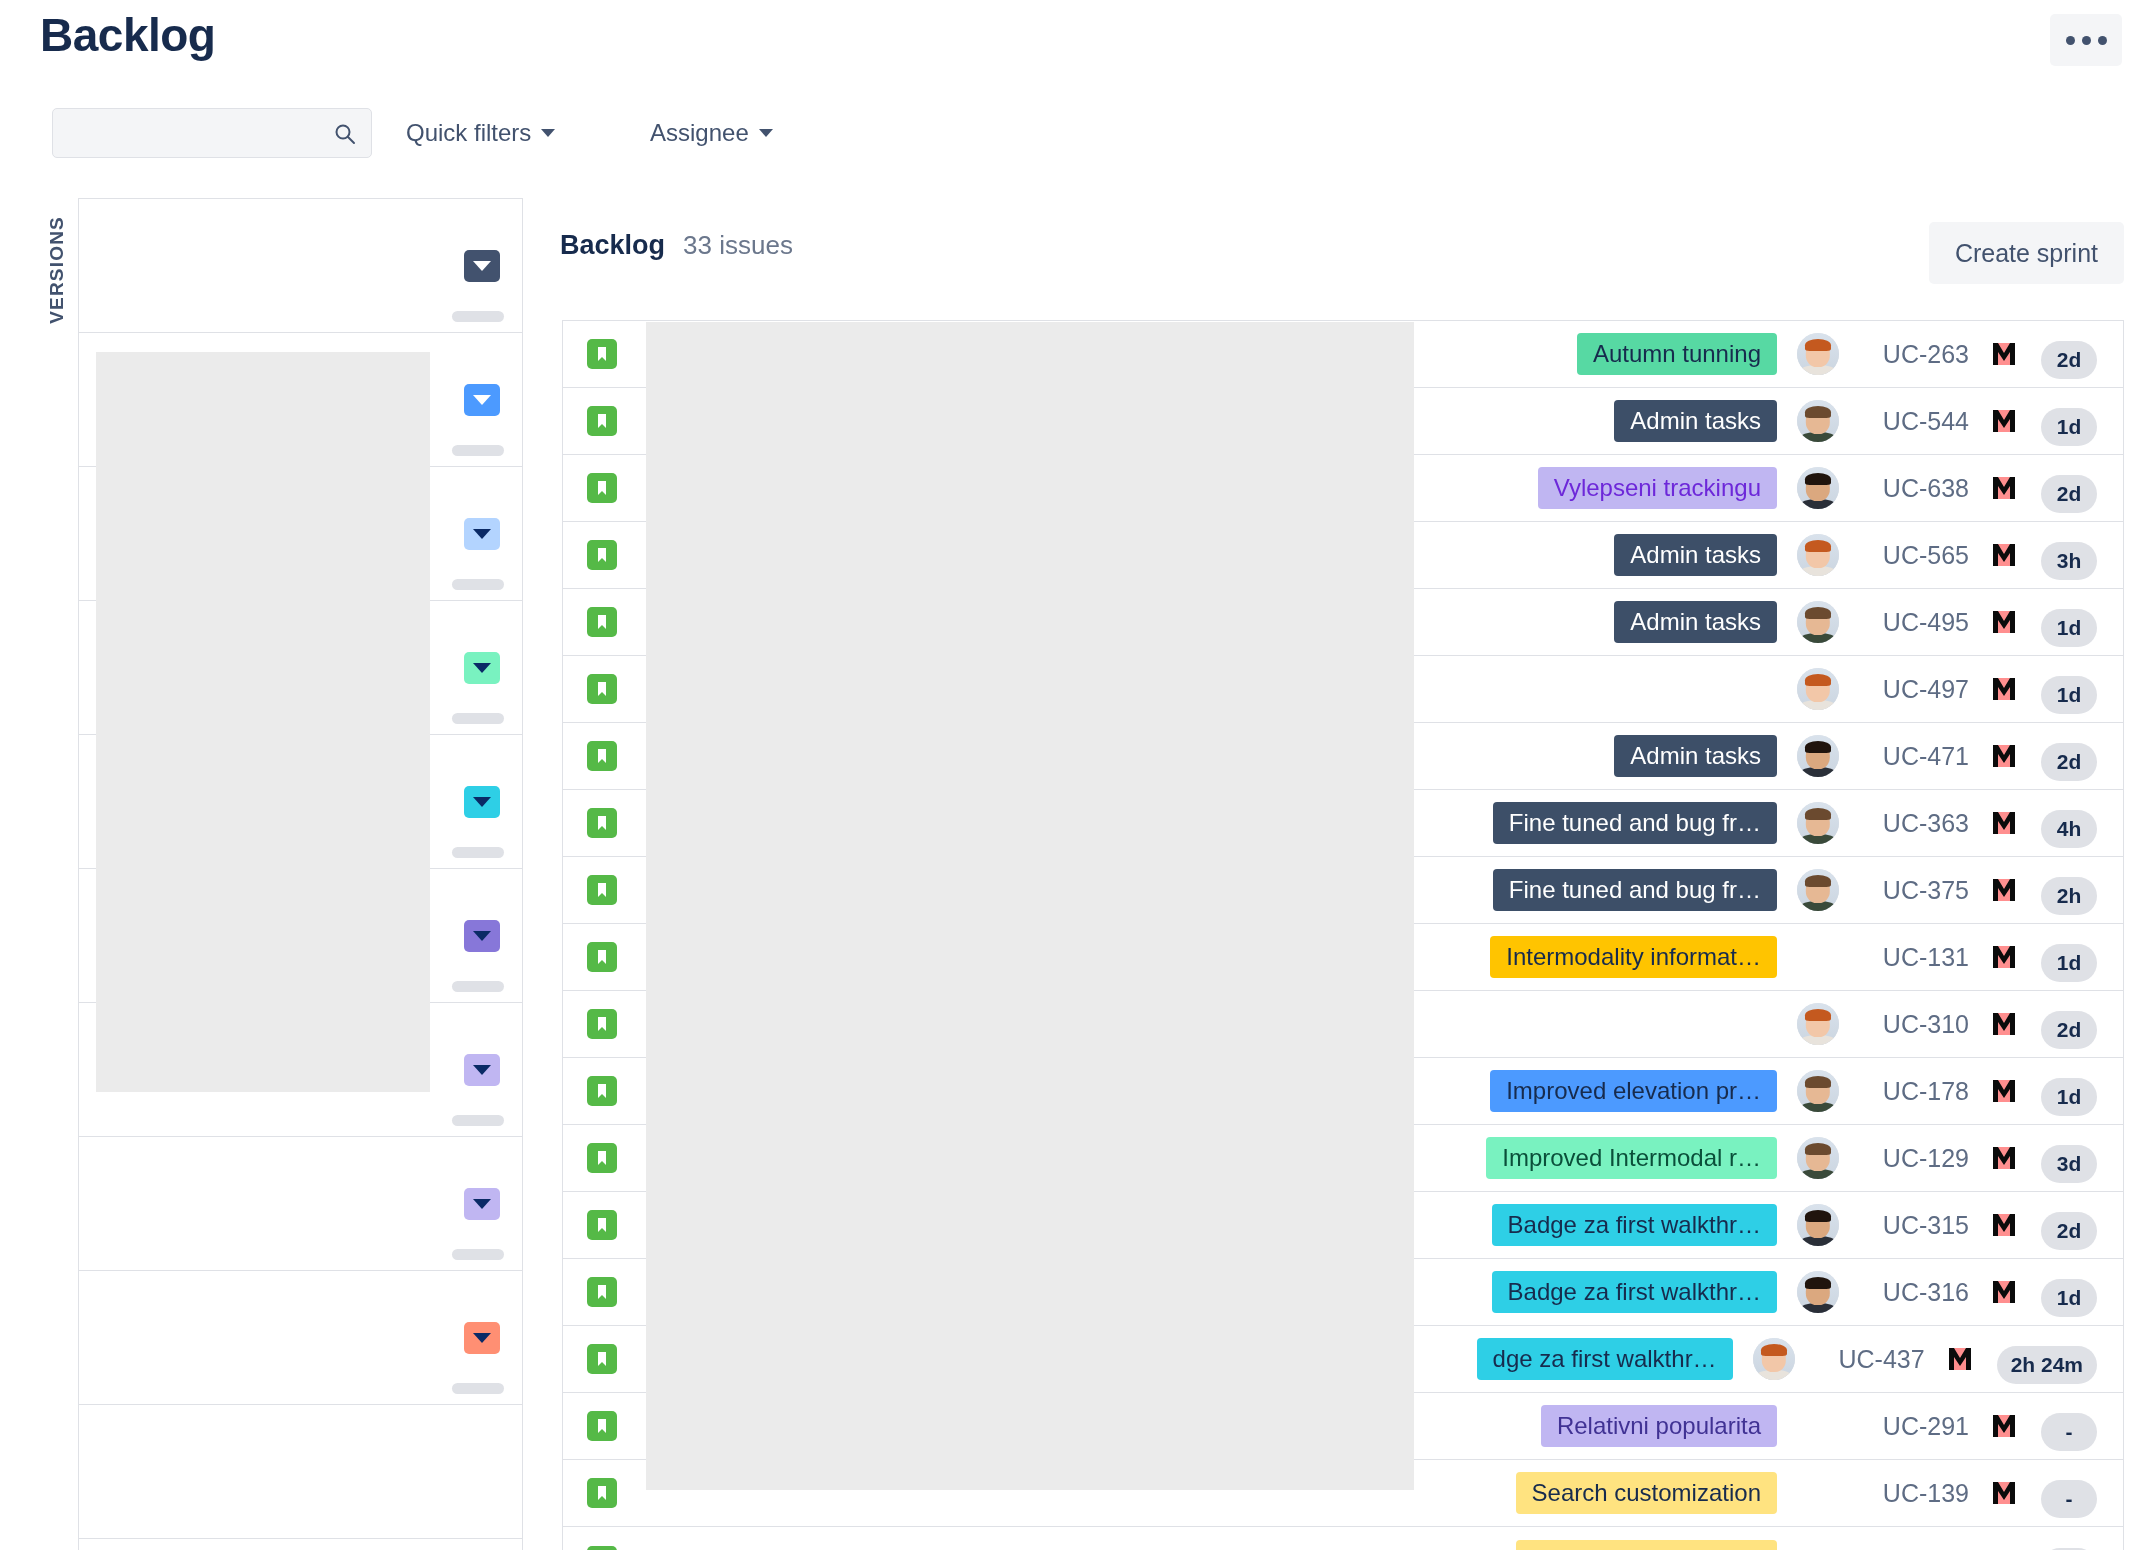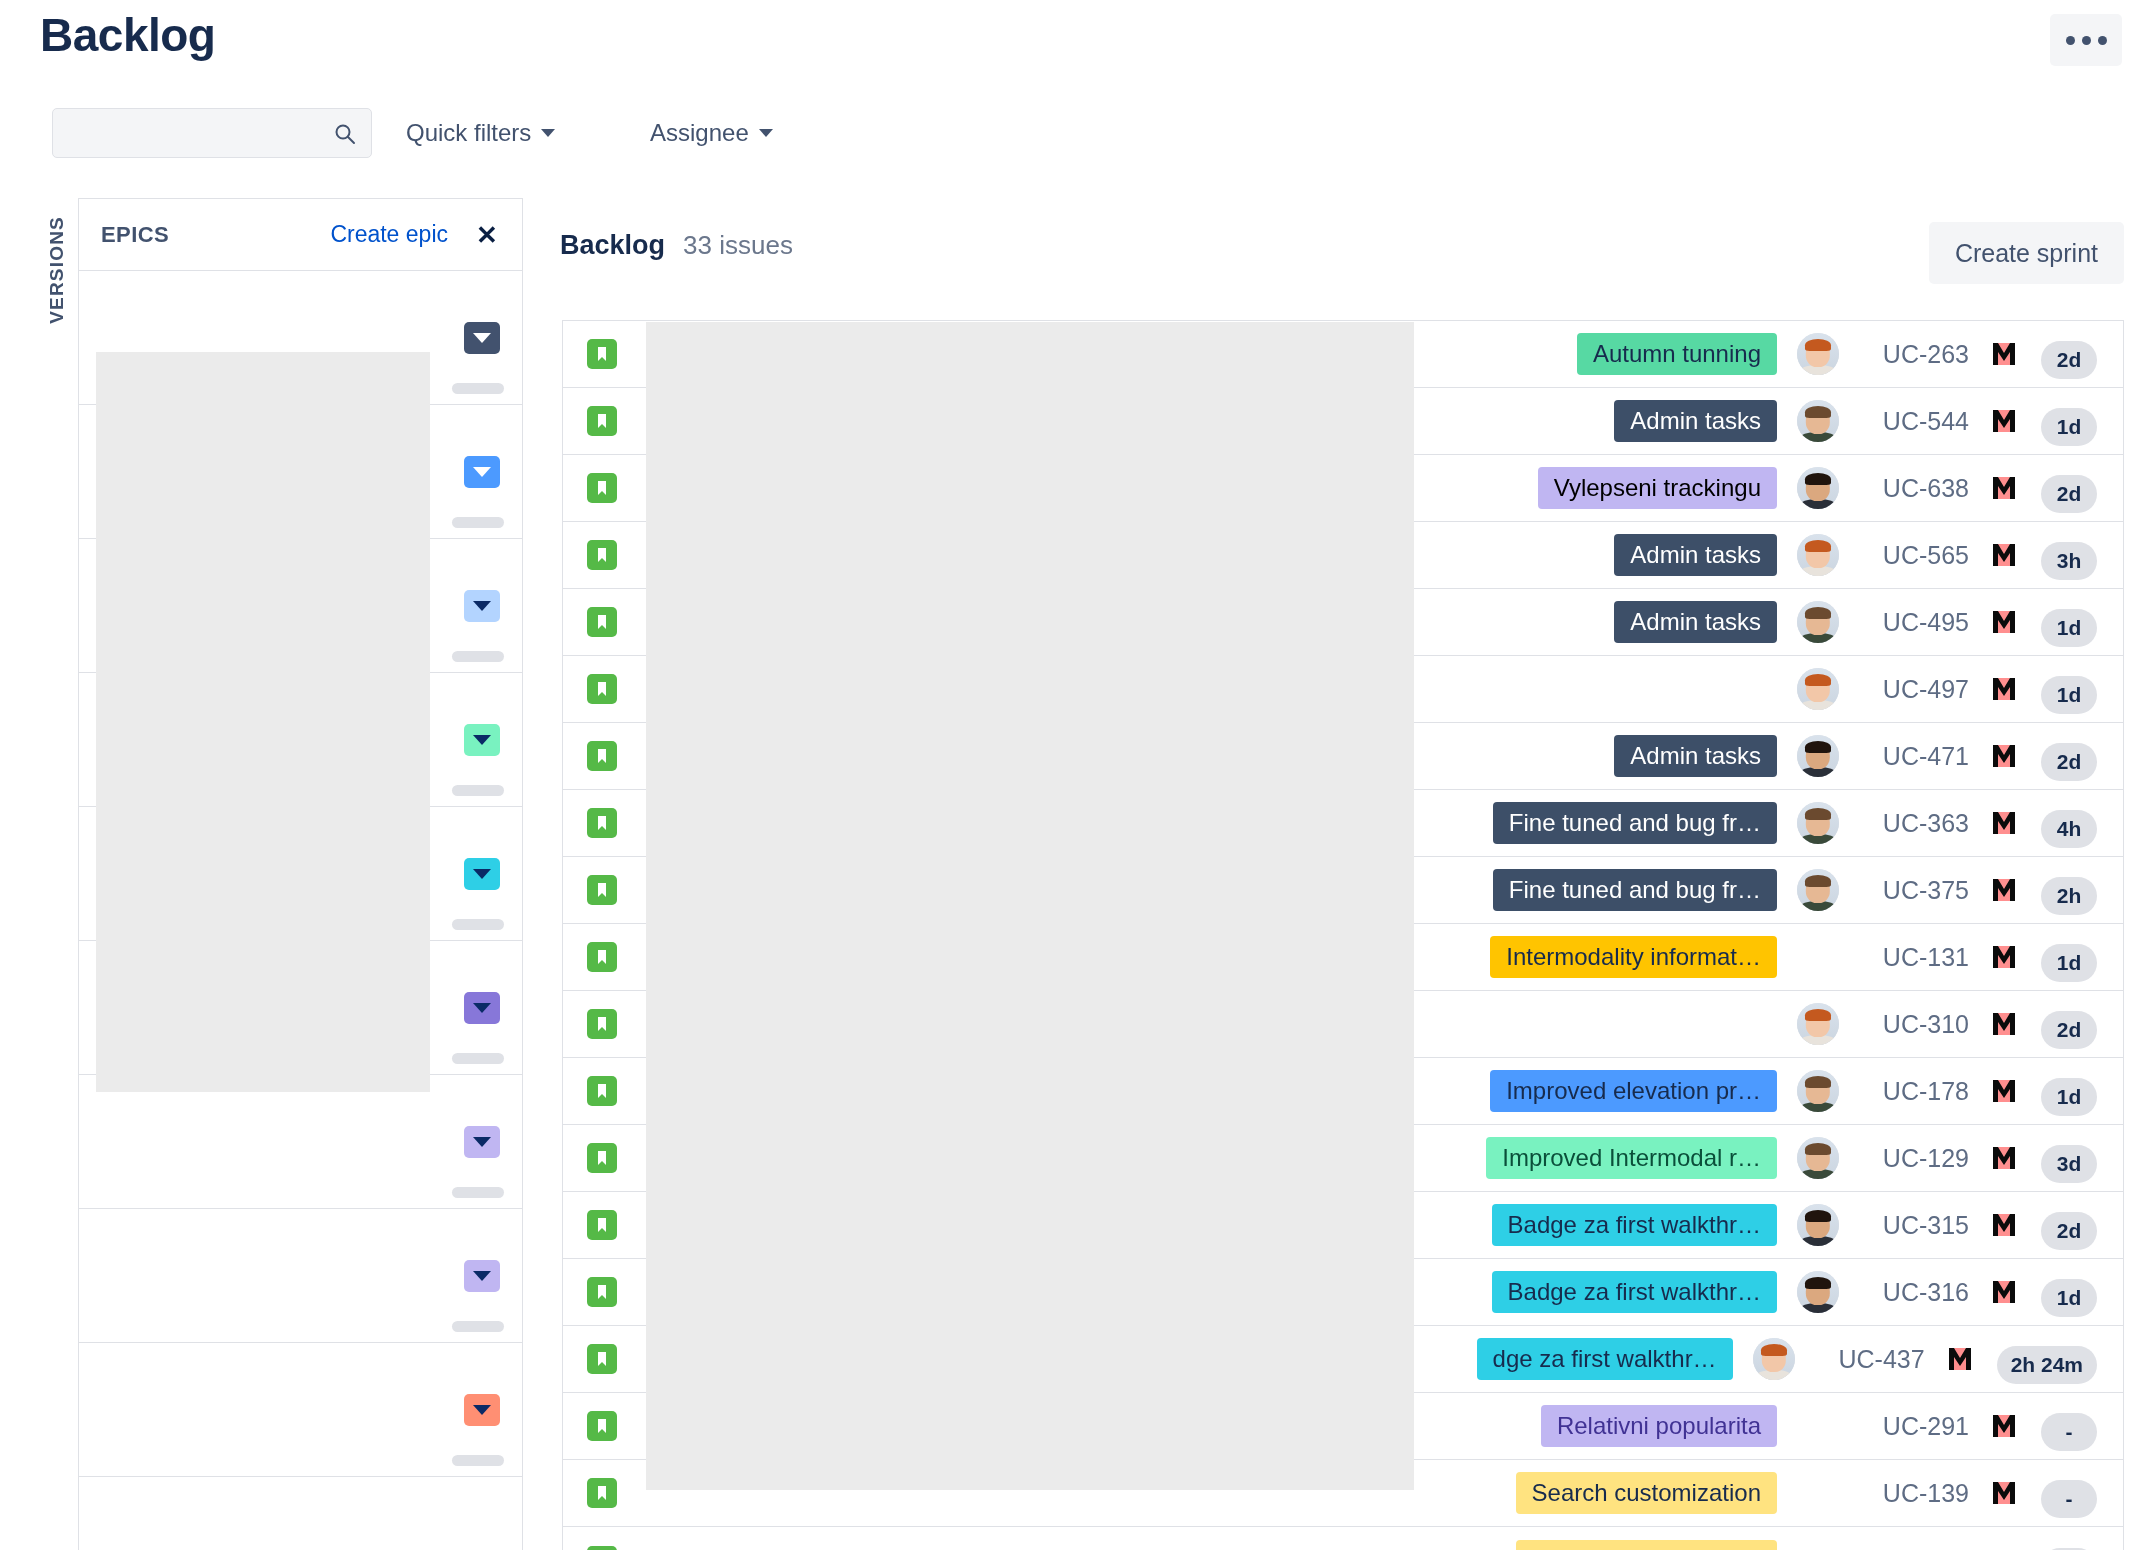--- a/index.html
+++ b/index.html
@@ -210,25 +210,20 @@
     <span>Assignee</span>
     <span class="chev"></span>
   </button>
 </div>
 
 <div class="versions-rail">
   <span>VERSIONS</span>
 </div>
 
 <div class="epics-panel">
-  <div class="epics-head">
-    <span class="t">EPICS</span>
-    <span class="create">Create epic</span>
-    <span class="close">✕</span>
-  </div>
   <div class="epic-list" id="epic-list">
       <div class="epic-row">
         <span class="epic-dd dark" style="background:#42526e">
           <span class="tri"></span>
         </span>
         <span class="epic-bar"></span>
       </div>
       <div class="epic-row">
         <span class="epic-dd dark" style="background:#4c9aff">
           <span class="tri"></span>
@@ -335,21 +330,21 @@
       </span>
       <span class="est">1d</span>
     </div>
     <div class="issue-row">
       <span class="story-icon">
         <svg width="18" height="18" viewBox="0 0 18 18">
           <path d="M5 2 h8 v14 l-4 -4 l-4 4 Z" fill="#ffffff"></path>
         </svg>
       </span>
       <span class="issue-summary"></span>
-      <span class="epic-tag" style="background:#c0b6f2;color:#000000">Vylepseni trackingu</span>
+      <span class="epic-tag" style="background:#c0b6f2;color:#6d28d9">Vylepseni trackingu</span>
       <span class="avatar">
         <span class="sky"></span>
         <span class="body" style="background:#2a2f38"></span>
         <span class="head" style="background:#dba87f"></span>
         <span class="hair" style="background:#20140d"></span>
       </span>
       <span class="issue-key">UC-638</span>
       <span class="prio">
         <svg width="30" height="30" viewBox="0 0 30 30">
           <rect x="4" y="4" width="22" height="22" fill="#ff8f8f"></rect>

